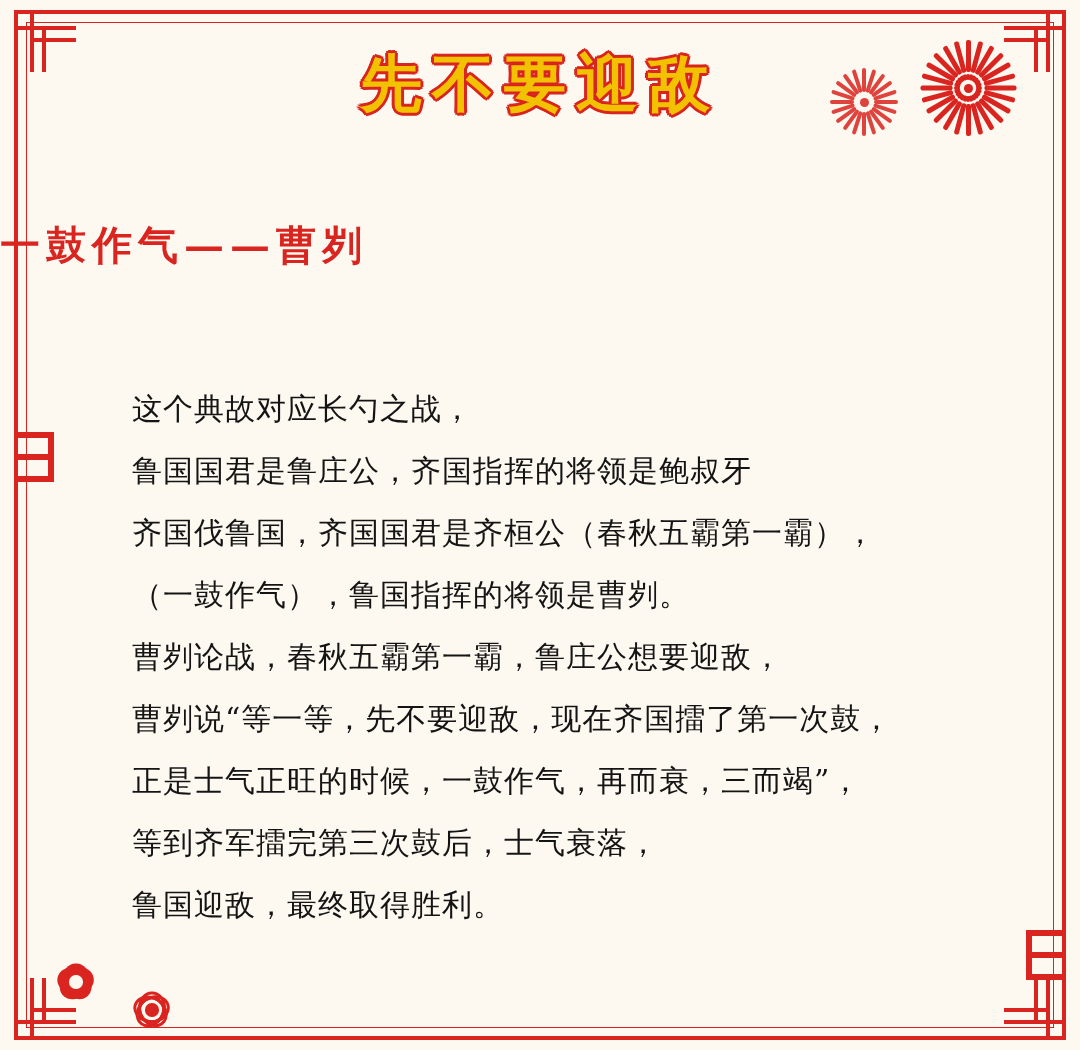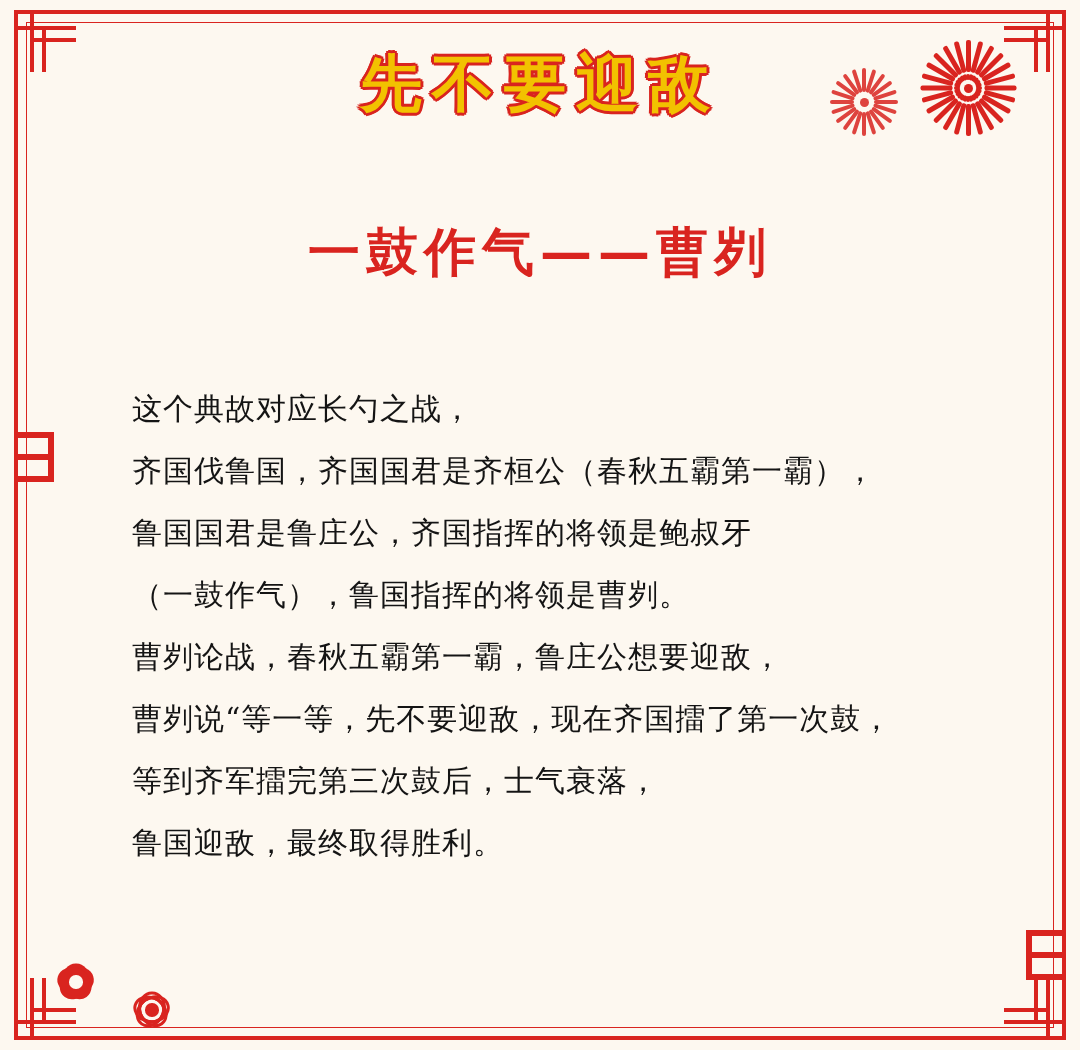--- a/index.html
+++ b/index.html
@@ -171,22 +171,22 @@
     border-radius: 50%;
   }
   .bl-1 { left: 44px;  top: 950px; width: 64px; height: 64px; }
   .bl-2 { left: 120px; top: 978px; width: 64px; height: 64px; }
 
   
   .subtitle {
     position: absolute;
     left: 0; right: 0;
     top: 218px;
-    text-align: center;
-    font-size: 52px;
+    text-align: left;
+    font-size: 40px;
     font-weight: bold;
     color: #d9241f;
     letter-spacing: 6px;
     font-family: "DejaVu Serif", "Liberation Serif", serif;
   }
   .body-text {
     position: absolute;
     left: 128px;
     top: 376px;
     right: 90px;
@@ -319,25 +319,26 @@
       <span class="ray" style="width: 4px; height: 24px; margin-left: -2px; transform: rotate(324deg) translateY(10px);"></span>
       <span class="ray" style="width: 4px; height: 24px; margin-left: -2px; transform: rotate(342deg) translateY(10px);"></span>
     </div>
 
   <div class="header-title">先不要迎敌</div>
 
   <div class="subtitle">一鼓作气——曹刿</div>
 
   <div class="body-text">
     <p>这个典故对应长勺之战，</p>
+    <p>鲁国国君是鲁庄公，齐国指挥的将领是鲍叔牙</p>
     <p>齐国伐鲁国，齐国国君是齐桓公（春秋五霸第一霸），</p>
-    <p>鲁国国君是鲁庄公，齐国指挥的将领是鲍叔牙</p>
     <p>（一鼓作气），鲁国指挥的将领是曹刿。</p>
     <p>曹刿论战，春秋五霸第一霸，鲁庄公想要迎敌，</p>
     <p>曹刿说“等一等，先不要迎敌，现在齐国擂了第一次鼓，</p>
+    <p>正是士气正旺的时候，一鼓作气，再而衰，三而竭”，</p>
     <p>等到齐军擂完第三次鼓后，士气衰落，</p>
     <p>鲁国迎敌，最终取得胜利。</p>
   </div>
 
   <div class="blossom bl-1" id="bl1">
       <span class="petal" style="width: 27.2px; height: 32px; margin-left: -13.6px; margin-top: -32px; background: rgb(217, 36, 31); border: none; box-sizing: border-box; border-radius: 50% 50% 45% 45%; transform: rotate(0deg) translateY(13.44px);"></span>
       <span class="petal" style="width: 27.2px; height: 32px; margin-left: -13.6px; margin-top: -32px; background: rgb(217, 36, 31); border: none; box-sizing: border-box; border-radius: 50% 50% 45% 45%; transform: rotate(72deg) translateY(13.44px);"></span>
       <span class="petal" style="width: 27.2px; height: 32px; margin-left: -13.6px; margin-top: -32px; background: rgb(217, 36, 31); border: none; box-sizing: border-box; border-radius: 50% 50% 45% 45%; transform: rotate(144deg) translateY(13.44px);"></span>
       <span class="petal" style="width: 27.2px; height: 32px; margin-left: -13.6px; margin-top: -32px; background: rgb(217, 36, 31); border: none; box-sizing: border-box; border-radius: 50% 50% 45% 45%; transform: rotate(216deg) translateY(13.44px);"></span>
       <span class="petal" style="width: 27.2px; height: 32px; margin-left: -13.6px; margin-top: -32px; background: rgb(217, 36, 31); border: none; box-sizing: border-box; border-radius: 50% 50% 45% 45%; transform: rotate(288deg) translateY(13.44px);"></span>

